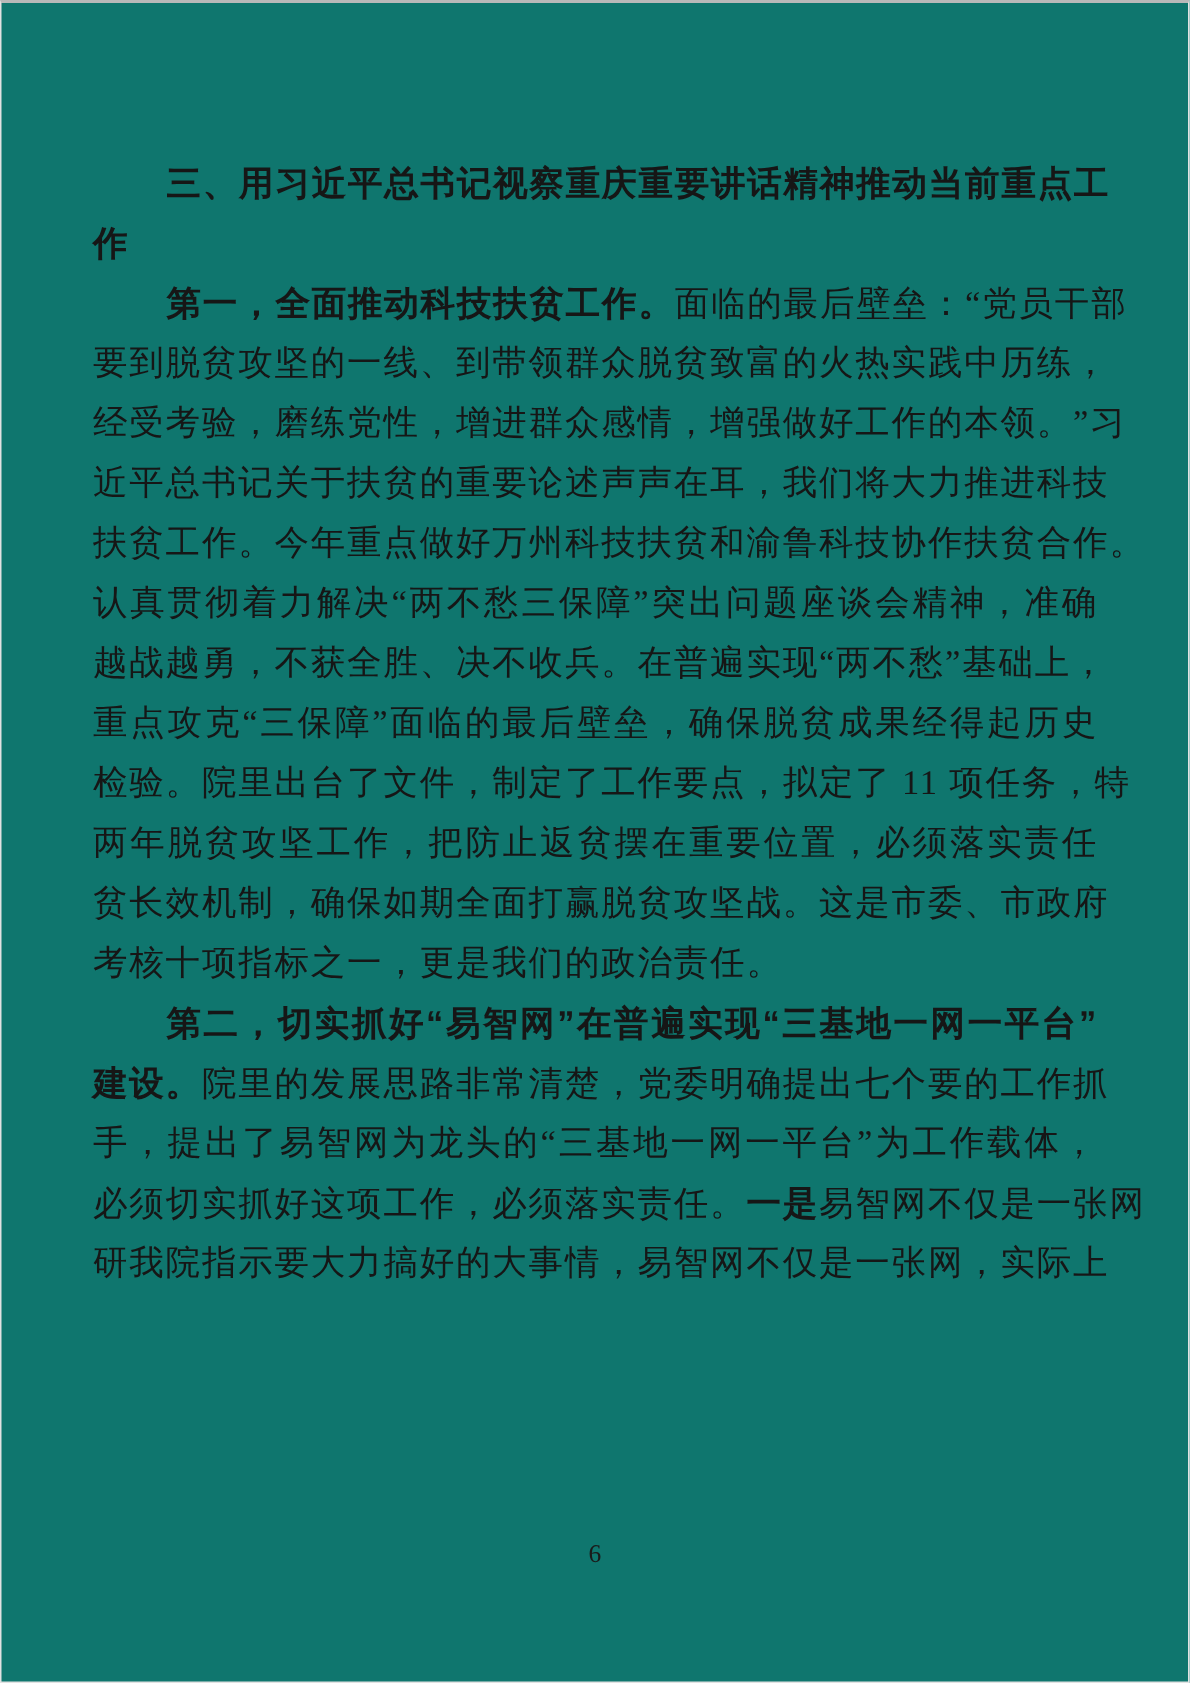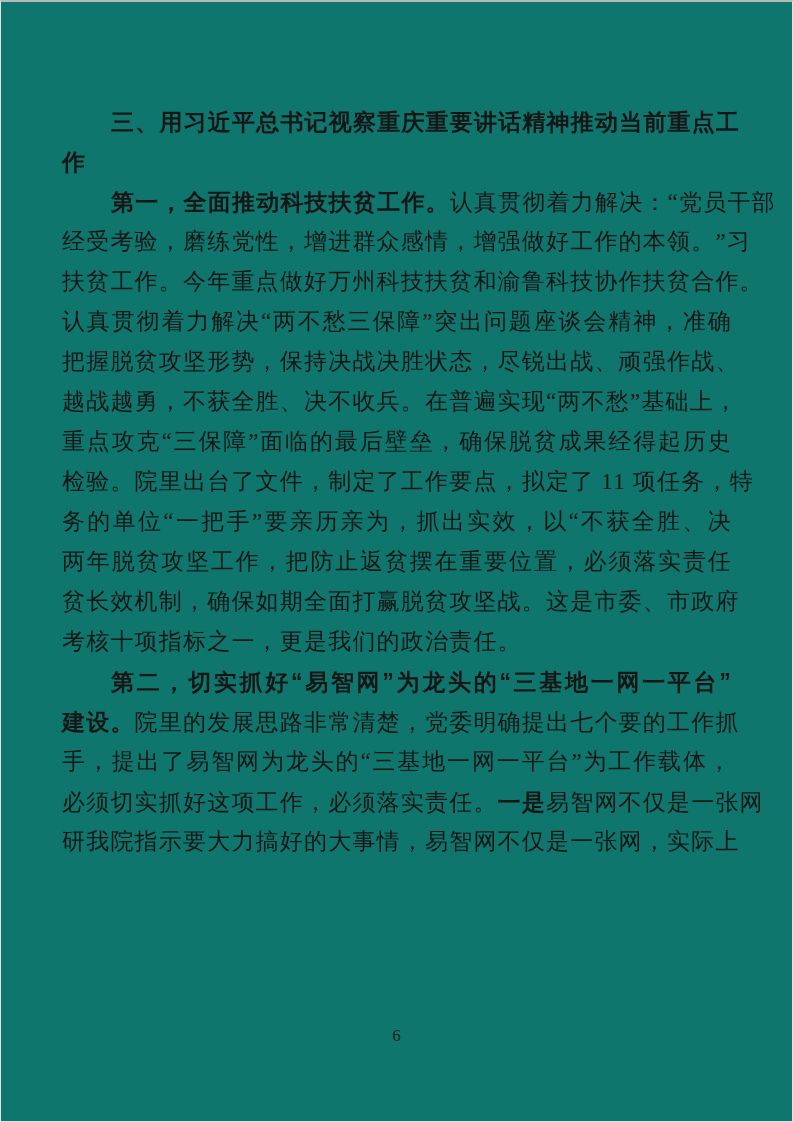--- a/index.html
+++ b/index.html
@@ -61,32 +61,32 @@
     font-family: "Liberation Serif", serif;
   }
 </style>
 </head>
 <body>
 
 <div class="page">
   <div class="body-text">
       <div class="line indent"><span class="seg bold">三、用习近平总书记视察重庆重要讲话精神推动当前重点工</span></div>
       <div class="line partial"><span class="seg bold">作</span></div>
-      <div class="line indent"><span class="seg bold">第一，全面推动科技扶贫工作。</span><span class="seg">认真贯彻着力解决：“党员干部</span></div>
+      <div class="line indent"><span class="seg bold">第一，全面推动科技扶贫工作。</span><span class="seg">面临的最后壁垒：“党员干部</span></div>
+      <div class="line"><span class="seg">要到脱贫攻坚的一线、到带领群众脱贫致富的火热实践中历练，</span></div>
       <div class="line"><span class="seg">经受考验，磨练党性，增进群众感情，增强做好工作的本领。”习</span></div>
+      <div class="line"><span class="seg">近平总书记关于扶贫的重要论述声声在耳，我们将大力推进科技</span></div>
       <div class="line"><span class="seg">扶贫工作。今年重点做好万州科技扶贫和渝鲁科技协作扶贫合作。</span></div>
       <div class="line"><span class="seg">认真贯彻着力解决“两不愁三保障”突出问题座谈会精神，准确</span></div>
-      <div class="line"><span class="seg">把握脱贫攻坚形势，保持决战决胜状态，尽锐出战、顽强作战、</span></div>
       <div class="line"><span class="seg">越战越勇，不获全胜、决不收兵。在普遍实现“两不愁”基础上，</span></div>
       <div class="line"><span class="seg">重点攻克“三保障”面临的最后壁垒，确保脱贫成果经得起历史</span></div>
       <div class="line"><span class="seg">检验。院里出台了文件，制定了工作要点，拟定了 11 项任务，特</span></div>
-      <div class="line"><span class="seg">务的单位“一把手”要亲历亲为，抓出实效，以“不获全胜、决</span></div>
       <div class="line"><span class="seg">两年脱贫攻坚工作，把防止返贫摆在重要位置，必须落实责任</span></div>
       <div class="line"><span class="seg">贫长效机制，确保如期全面打赢脱贫攻坚战。这是市委、市政府</span></div>
       <div class="line partial"><span class="seg">考核十项指标之一，更是我们的政治责任。</span></div>
-      <div class="line indent"><span class="seg bold">第二，切实抓好“易智网”为龙头的“三基地一网一平台”</span></div>
+      <div class="line indent"><span class="seg bold">第二，切实抓好“易智网”在普遍实现“三基地一网一平台”</span></div>
       <div class="line"><span class="seg bold">建设。</span><span class="seg">院里的发展思路非常清楚，党委明确提出七个要的工作抓</span></div>
       <div class="line"><span class="seg">手，提出了易智网为龙头的“三基地一网一平台”为工作载体，</span></div>
       <div class="line"><span class="seg">必须切实抓好这项工作，必须落实责任。</span><span class="seg bold">一是</span><span class="seg">易智网不仅是一张网</span></div>
       <div class="line"><span class="seg">研我院指示要大力搞好的大事情，易智网不仅是一张网，实际上</span></div>
     </div>
   <div class="page-number">6</div>
 </div>
 
 </body></html>

